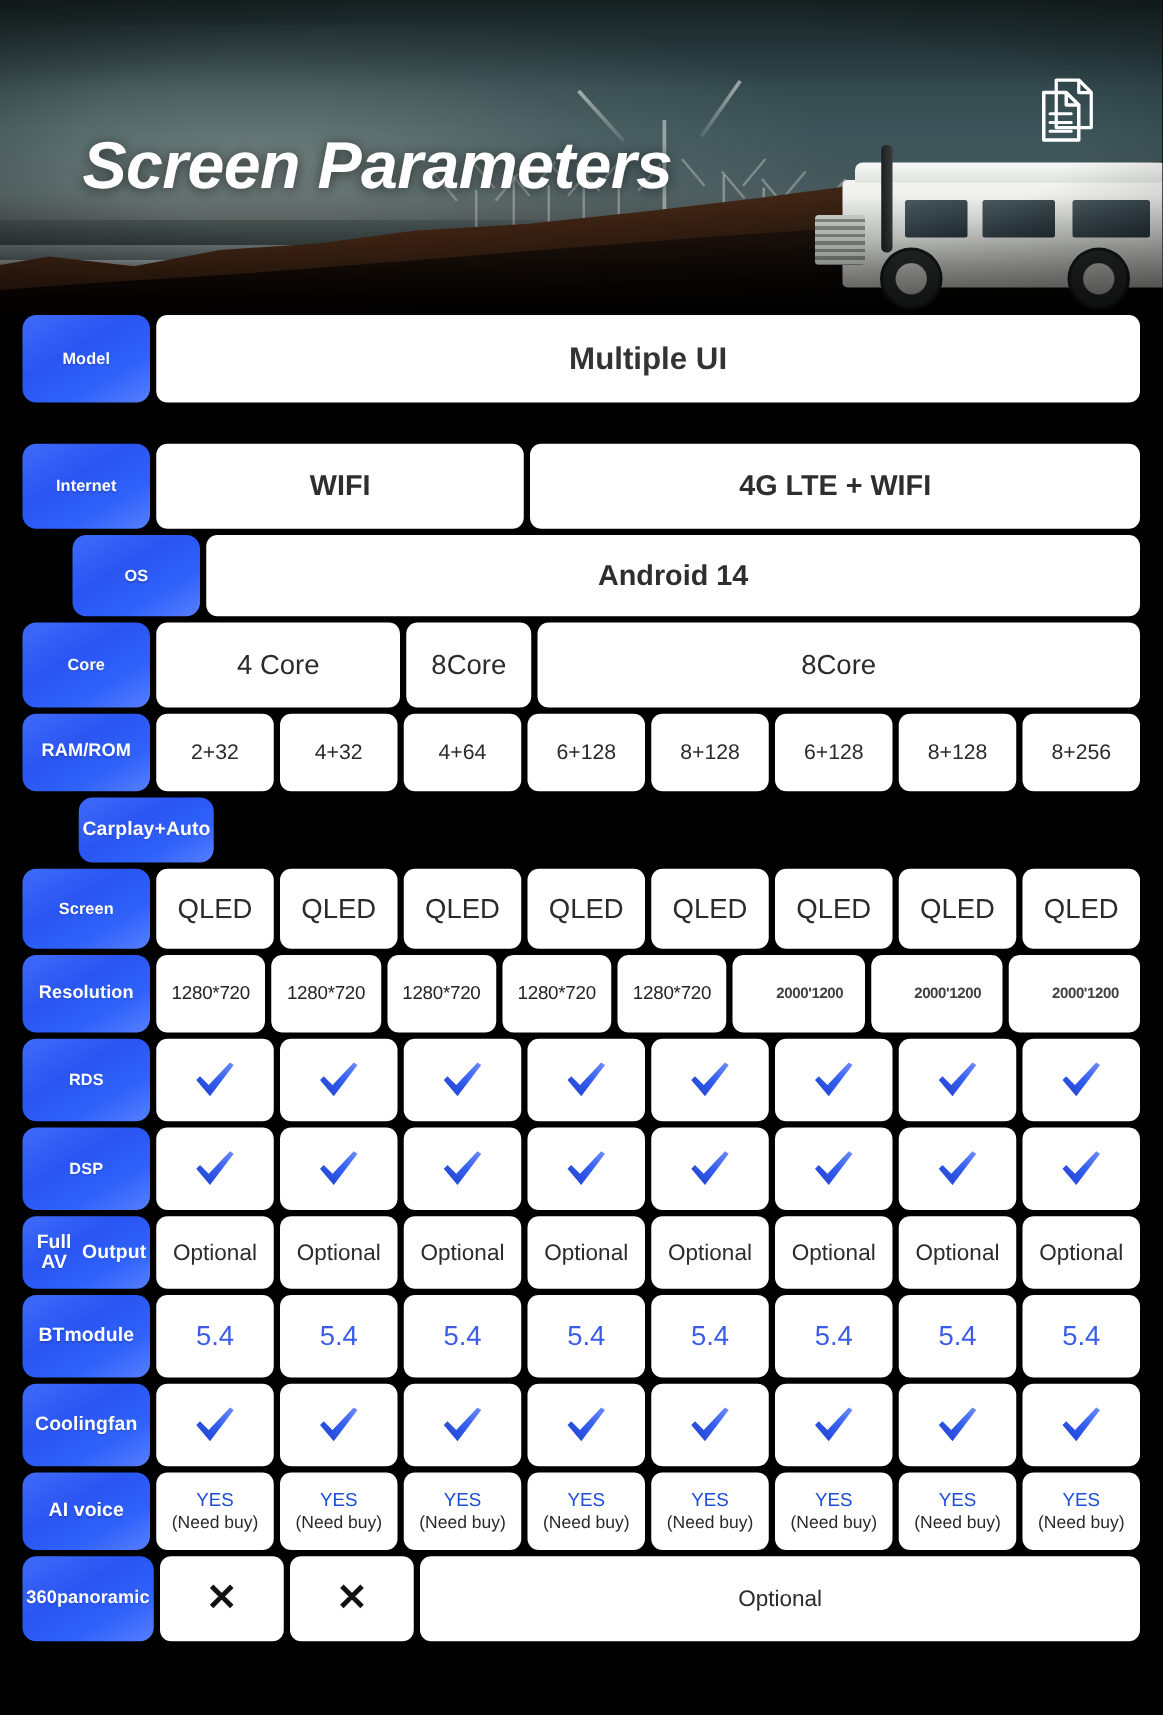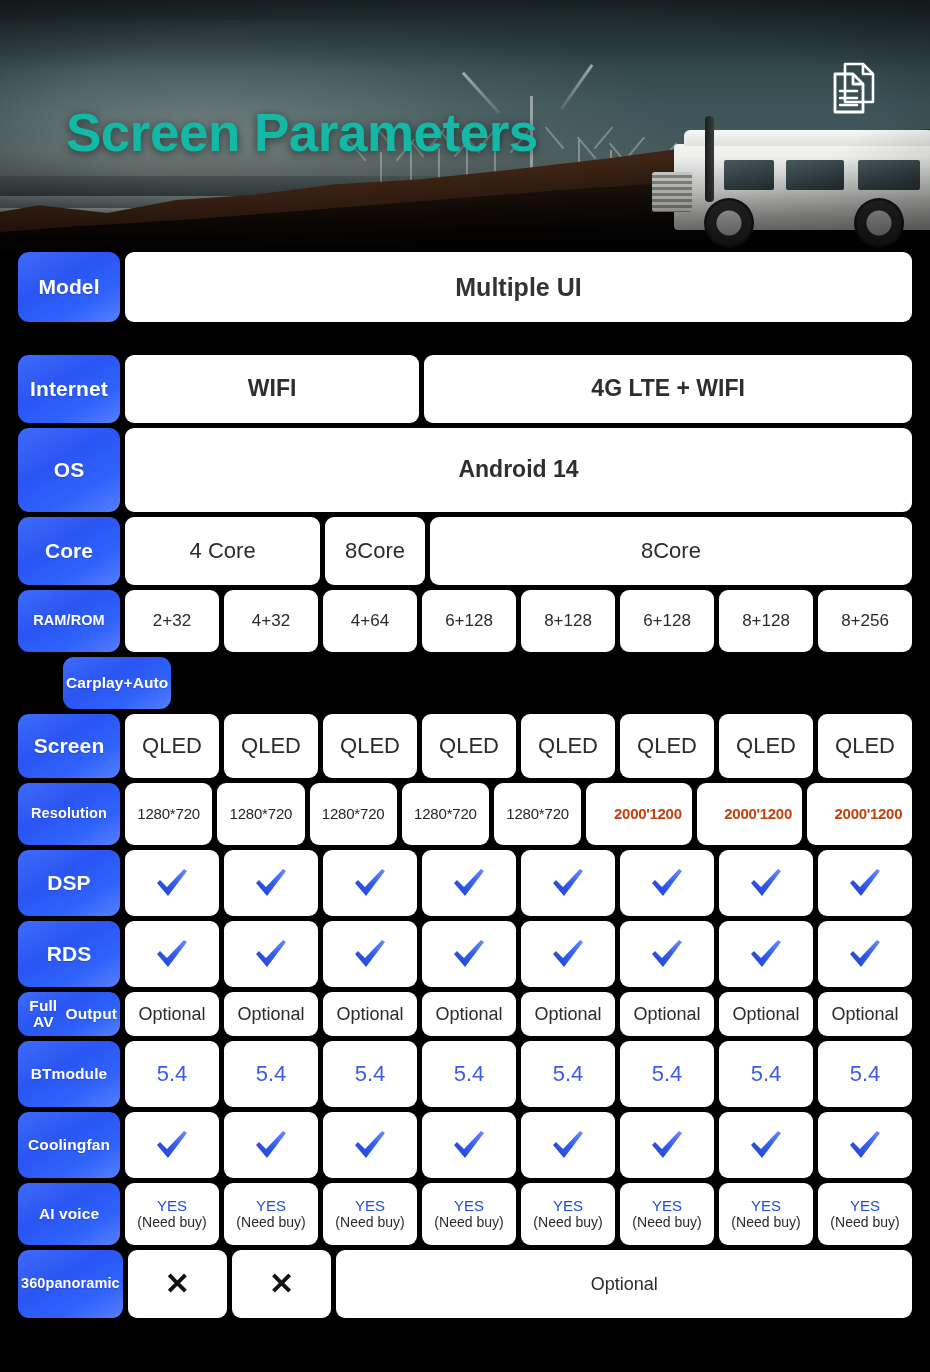--- a/index.html
+++ b/index.html
@@ -113,26 +113,27 @@
   }
   .hero-vignette {
     position:absolute; inset:0;
     background:
       linear-gradient(180deg, rgba(0,0,0,0.40) 0%, rgba(0,0,0,0) 28%, rgba(0,0,0,0) 62%, rgba(0,0,0,0.55) 100%),
       radial-gradient(ellipse 95% 90% at 50% 45%, rgba(0,0,0,0) 45%, rgba(0,0,0,0.55) 100%);
   }
   .hero-title {
     position: absolute;
     left: 66px; top: 102px;
-    color: #14b8a6;
+    color: #ffffff;
     font-size: 53px;
     font-weight: 700;
     letter-spacing: -0.5px;
     text-shadow: 0 2px 10px rgba(0,0,0,0.55);
     white-space: nowrap;
+    font-style: italic;
   }
   .doc-icon {
     position: absolute; right: 47px; top: 58px;
     width: 56px; height: 60px;
   }
 
   
   .table-wrap {
     width: 930px;
     padding: 0 18px;
@@ -147,21 +148,21 @@
   .row { display: flex; gap: 5px; }
 
   .lbl {
     flex: 0 0 102px;
     border-radius: 11px;
     background: linear-gradient(150deg, #3f6bfa 0%, #2a55f2 40%, #2f62fb 70%, #577ffd 100%);
     color: #ffffff;
     display: flex; align-items: center; justify-content: center;
     text-align: center;
     font-weight: 600;
-    font-size: 21px;
+    font-size: 13px;
     line-height: 1.06;
     letter-spacing: .1px;
     padding: 2px 3px;
     box-shadow: 0 1px 2px rgba(0,0,0,0.35);
     text-shadow: 0 1px 1px rgba(0,0,0,0.18);
   }
   .lbl.sm  { font-size: 15.5px; }
   .lbl.xs  { font-size: 14.5px; }
 
   .cell {
@@ -177,40 +178,40 @@
   }
   .cell.c1 { flex: 1 1 0; }
   .cell.c2 { flex: 2 2 0; }
   .cell.c3 { flex: 3 3 0; }
   .cell.c5 { flex: 5 5 0; }
   .cell.c6 { flex: 6 6 0; }
   .cell.c8 { flex: 8 8 0; }
 
   .row.r-model    { height: 70px; }
   .row.r-internet { height: 68px; margin-top: 28px; }
-  .row.r-os       { height: 84px; }
+  .row.r-os       { height: 65px; margin-left: 40px; }
   .row.r-core     { height: 68px; }
   .row.r-ram      { height: 62px; }
   .row.r-carplay  { height: 52px; padding-left: 45px; }
   .row.r-screen   { height: 64px; }
   .row.r-res      { height: 62px; }
   .row.r-dsp      { height: 66px; }
   .row.r-rds      { height: 66px; }
-  .row.r-avout    { height: 44px; }
+  .row.r-avout    { height: 58px; }
   .row.r-bt       { height: 66px; }
   .row.r-fan      { height: 66px; }
   .row.r-ai       { height: 62px; }
   .row.r-360      { height: 68px; }
 
   .t-big    { font-size: 25px; font-weight: 700; color: #333; }
   .t-mid    { font-size: 23px; font-weight: 600; color: #2e2e2e; }
   .t-reg    { font-size: 22px; color: #2b2b2b; }
   .t-small  { font-size: 17px; color: #2b2b2b; }
   .t-tiny   { font-size: 15px; color: #262626; letter-spacing: -.2px; }
-  .t-bold-tiny { font-size: 15px; font-weight: 700; color: #c2410c; letter-spacing: -.3px; padding-left: 20px; }
+  .t-bold-tiny { font-size: 12px; font-weight: 700; color: #404040; letter-spacing: -.3px; padding-left: 20px; }
   .t-blue   { font-size: 22px; color: #3b5ce8; }
   .t-optional { font-size: 18px; color: #2b2b2b; }
   .t-x      { font-size: 30px; font-weight: 700; color: #111; }
 
   .ai-cell { flex-direction: column; line-height: 1.12; }
   .ai-yes  { font-size: 15px; color: #1d4ed8; }
   .ai-need { font-size: 14px; color: #2a2a2a; }
 
   .check { width: 34px; height: 30px; }
 
@@ -347,124 +348,124 @@
         </div>
         <div class="cell c1 t-tiny">1280*720</div>
         <div class="cell c1 t-tiny">1280*720</div>
         <div class="cell c1 t-tiny">1280*720</div>
         <div class="cell c1 t-tiny">1280*720</div>
         <div class="cell c1 t-tiny">1280*720</div>
         <div class="cell c1 t-bold-tiny">2000'1200</div>
         <div class="cell c1 t-bold-tiny">2000'1200</div>
         <div class="cell c1 t-bold-tiny">2000'1200</div>
       </div>
+      <div class="row r-rds">
+        <div class="lbl">
+          <span>RDS</span>
+        </div>
+        <div class="cell c1">
+          <svg class="check" viewBox="0 0 34 30">
+    <defs>
+              <linearGradient id="cg" x1="0" y1="1" x2="1" y2="0">
+      <stop offset="0" stop-color="#1f3fd0"></stop>
+                <stop offset="55%" stop-color="#3560ef"></stop>
+                <stop offset="100%" stop-color="#6f8cfb"></stop>
+    </linearGradient>
+            </defs>
+    <path d="M2 15 L5 12 L12 19 L29 1 L32 3 L13 28 Z" fill="url(#cg)"></path>
+  </svg>
+        </div>
+        <div class="cell c1">
+          <svg class="check" viewBox="0 0 34 30">
+    <defs>
+              <linearGradient id="cg" x1="0" y1="1" x2="1" y2="0">
+      <stop offset="0" stop-color="#1f3fd0"></stop>
+                <stop offset="55%" stop-color="#3560ef"></stop>
+                <stop offset="100%" stop-color="#6f8cfb"></stop>
+    </linearGradient>
+            </defs>
+    <path d="M2 15 L5 12 L12 19 L29 1 L32 3 L13 28 Z" fill="url(#cg)"></path>
+  </svg>
+        </div>
+        <div class="cell c1">
+          <svg class="check" viewBox="0 0 34 30">
+    <defs>
+              <linearGradient id="cg" x1="0" y1="1" x2="1" y2="0">
+      <stop offset="0" stop-color="#1f3fd0"></stop>
+                <stop offset="55%" stop-color="#3560ef"></stop>
+                <stop offset="100%" stop-color="#6f8cfb"></stop>
+    </linearGradient>
+            </defs>
+    <path d="M2 15 L5 12 L12 19 L29 1 L32 3 L13 28 Z" fill="url(#cg)"></path>
+  </svg>
+        </div>
+        <div class="cell c1">
+          <svg class="check" viewBox="0 0 34 30">
+    <defs>
+              <linearGradient id="cg" x1="0" y1="1" x2="1" y2="0">
+      <stop offset="0" stop-color="#1f3fd0"></stop>
+                <stop offset="55%" stop-color="#3560ef"></stop>
+                <stop offset="100%" stop-color="#6f8cfb"></stop>
+    </linearGradient>
+            </defs>
+    <path d="M2 15 L5 12 L12 19 L29 1 L32 3 L13 28 Z" fill="url(#cg)"></path>
+  </svg>
+        </div>
+        <div class="cell c1">
+          <svg class="check" viewBox="0 0 34 30">
+    <defs>
+              <linearGradient id="cg" x1="0" y1="1" x2="1" y2="0">
+      <stop offset="0" stop-color="#1f3fd0"></stop>
+                <stop offset="55%" stop-color="#3560ef"></stop>
+                <stop offset="100%" stop-color="#6f8cfb"></stop>
+    </linearGradient>
+            </defs>
+    <path d="M2 15 L5 12 L12 19 L29 1 L32 3 L13 28 Z" fill="url(#cg)"></path>
+  </svg>
+        </div>
+        <div class="cell c1">
+          <svg class="check" viewBox="0 0 34 30">
+    <defs>
+              <linearGradient id="cg" x1="0" y1="1" x2="1" y2="0">
+      <stop offset="0" stop-color="#1f3fd0"></stop>
+                <stop offset="55%" stop-color="#3560ef"></stop>
+                <stop offset="100%" stop-color="#6f8cfb"></stop>
+    </linearGradient>
+            </defs>
+    <path d="M2 15 L5 12 L12 19 L29 1 L32 3 L13 28 Z" fill="url(#cg)"></path>
+  </svg>
+        </div>
+        <div class="cell c1">
+          <svg class="check" viewBox="0 0 34 30">
+    <defs>
+              <linearGradient id="cg" x1="0" y1="1" x2="1" y2="0">
+      <stop offset="0" stop-color="#1f3fd0"></stop>
+                <stop offset="55%" stop-color="#3560ef"></stop>
+                <stop offset="100%" stop-color="#6f8cfb"></stop>
+    </linearGradient>
+            </defs>
+    <path d="M2 15 L5 12 L12 19 L29 1 L32 3 L13 28 Z" fill="url(#cg)"></path>
+  </svg>
+        </div>
+        <div class="cell c1">
+          <svg class="check" viewBox="0 0 34 30">
+    <defs>
+              <linearGradient id="cg" x1="0" y1="1" x2="1" y2="0">
+      <stop offset="0" stop-color="#1f3fd0"></stop>
+                <stop offset="55%" stop-color="#3560ef"></stop>
+                <stop offset="100%" stop-color="#6f8cfb"></stop>
+    </linearGradient>
+            </defs>
+    <path d="M2 15 L5 12 L12 19 L29 1 L32 3 L13 28 Z" fill="url(#cg)"></path>
+  </svg>
+        </div>
+      </div>
       <div class="row r-dsp">
         <div class="lbl">
           <span>DSP</span>
-        </div>
-        <div class="cell c1">
-          <svg class="check" viewBox="0 0 34 30">
-    <defs>
-              <linearGradient id="cg" x1="0" y1="1" x2="1" y2="0">
-      <stop offset="0" stop-color="#1f3fd0"></stop>
-                <stop offset="55%" stop-color="#3560ef"></stop>
-                <stop offset="100%" stop-color="#6f8cfb"></stop>
-    </linearGradient>
-            </defs>
-    <path d="M2 15 L5 12 L12 19 L29 1 L32 3 L13 28 Z" fill="url(#cg)"></path>
-  </svg>
-        </div>
-        <div class="cell c1">
-          <svg class="check" viewBox="0 0 34 30">
-    <defs>
-              <linearGradient id="cg" x1="0" y1="1" x2="1" y2="0">
-      <stop offset="0" stop-color="#1f3fd0"></stop>
-                <stop offset="55%" stop-color="#3560ef"></stop>
-                <stop offset="100%" stop-color="#6f8cfb"></stop>
-    </linearGradient>
-            </defs>
-    <path d="M2 15 L5 12 L12 19 L29 1 L32 3 L13 28 Z" fill="url(#cg)"></path>
-  </svg>
-        </div>
-        <div class="cell c1">
-          <svg class="check" viewBox="0 0 34 30">
-    <defs>
-              <linearGradient id="cg" x1="0" y1="1" x2="1" y2="0">
-      <stop offset="0" stop-color="#1f3fd0"></stop>
-                <stop offset="55%" stop-color="#3560ef"></stop>
-                <stop offset="100%" stop-color="#6f8cfb"></stop>
-    </linearGradient>
-            </defs>
-    <path d="M2 15 L5 12 L12 19 L29 1 L32 3 L13 28 Z" fill="url(#cg)"></path>
-  </svg>
-        </div>
-        <div class="cell c1">
-          <svg class="check" viewBox="0 0 34 30">
-    <defs>
-              <linearGradient id="cg" x1="0" y1="1" x2="1" y2="0">
-      <stop offset="0" stop-color="#1f3fd0"></stop>
-                <stop offset="55%" stop-color="#3560ef"></stop>
-                <stop offset="100%" stop-color="#6f8cfb"></stop>
-    </linearGradient>
-            </defs>
-    <path d="M2 15 L5 12 L12 19 L29 1 L32 3 L13 28 Z" fill="url(#cg)"></path>
-  </svg>
-        </div>
-        <div class="cell c1">
-          <svg class="check" viewBox="0 0 34 30">
-    <defs>
-              <linearGradient id="cg" x1="0" y1="1" x2="1" y2="0">
-      <stop offset="0" stop-color="#1f3fd0"></stop>
-                <stop offset="55%" stop-color="#3560ef"></stop>
-                <stop offset="100%" stop-color="#6f8cfb"></stop>
-    </linearGradient>
-            </defs>
-    <path d="M2 15 L5 12 L12 19 L29 1 L32 3 L13 28 Z" fill="url(#cg)"></path>
-  </svg>
-        </div>
-        <div class="cell c1">
-          <svg class="check" viewBox="0 0 34 30">
-    <defs>
-              <linearGradient id="cg" x1="0" y1="1" x2="1" y2="0">
-      <stop offset="0" stop-color="#1f3fd0"></stop>
-                <stop offset="55%" stop-color="#3560ef"></stop>
-                <stop offset="100%" stop-color="#6f8cfb"></stop>
-    </linearGradient>
-            </defs>
-    <path d="M2 15 L5 12 L12 19 L29 1 L32 3 L13 28 Z" fill="url(#cg)"></path>
-  </svg>
-        </div>
-        <div class="cell c1">
-          <svg class="check" viewBox="0 0 34 30">
-    <defs>
-              <linearGradient id="cg" x1="0" y1="1" x2="1" y2="0">
-      <stop offset="0" stop-color="#1f3fd0"></stop>
-                <stop offset="55%" stop-color="#3560ef"></stop>
-                <stop offset="100%" stop-color="#6f8cfb"></stop>
-    </linearGradient>
-            </defs>
-    <path d="M2 15 L5 12 L12 19 L29 1 L32 3 L13 28 Z" fill="url(#cg)"></path>
-  </svg>
-        </div>
-        <div class="cell c1">
-          <svg class="check" viewBox="0 0 34 30">
-    <defs>
-              <linearGradient id="cg" x1="0" y1="1" x2="1" y2="0">
-      <stop offset="0" stop-color="#1f3fd0"></stop>
-                <stop offset="55%" stop-color="#3560ef"></stop>
-                <stop offset="100%" stop-color="#6f8cfb"></stop>
-    </linearGradient>
-            </defs>
-    <path d="M2 15 L5 12 L12 19 L29 1 L32 3 L13 28 Z" fill="url(#cg)"></path>
-  </svg>
-        </div>
-      </div>
-      <div class="row r-rds">
-        <div class="lbl">
-          <span>RDS</span>
         </div>
         <div class="cell c1">
           <svg class="check" viewBox="0 0 34 30">
     <defs>
               <linearGradient id="cg" x1="0" y1="1" x2="1" y2="0">
       <stop offset="0" stop-color="#1f3fd0"></stop>
                 <stop offset="55%" stop-color="#3560ef"></stop>
                 <stop offset="100%" stop-color="#6f8cfb"></stop>
     </linearGradient>
             </defs>

